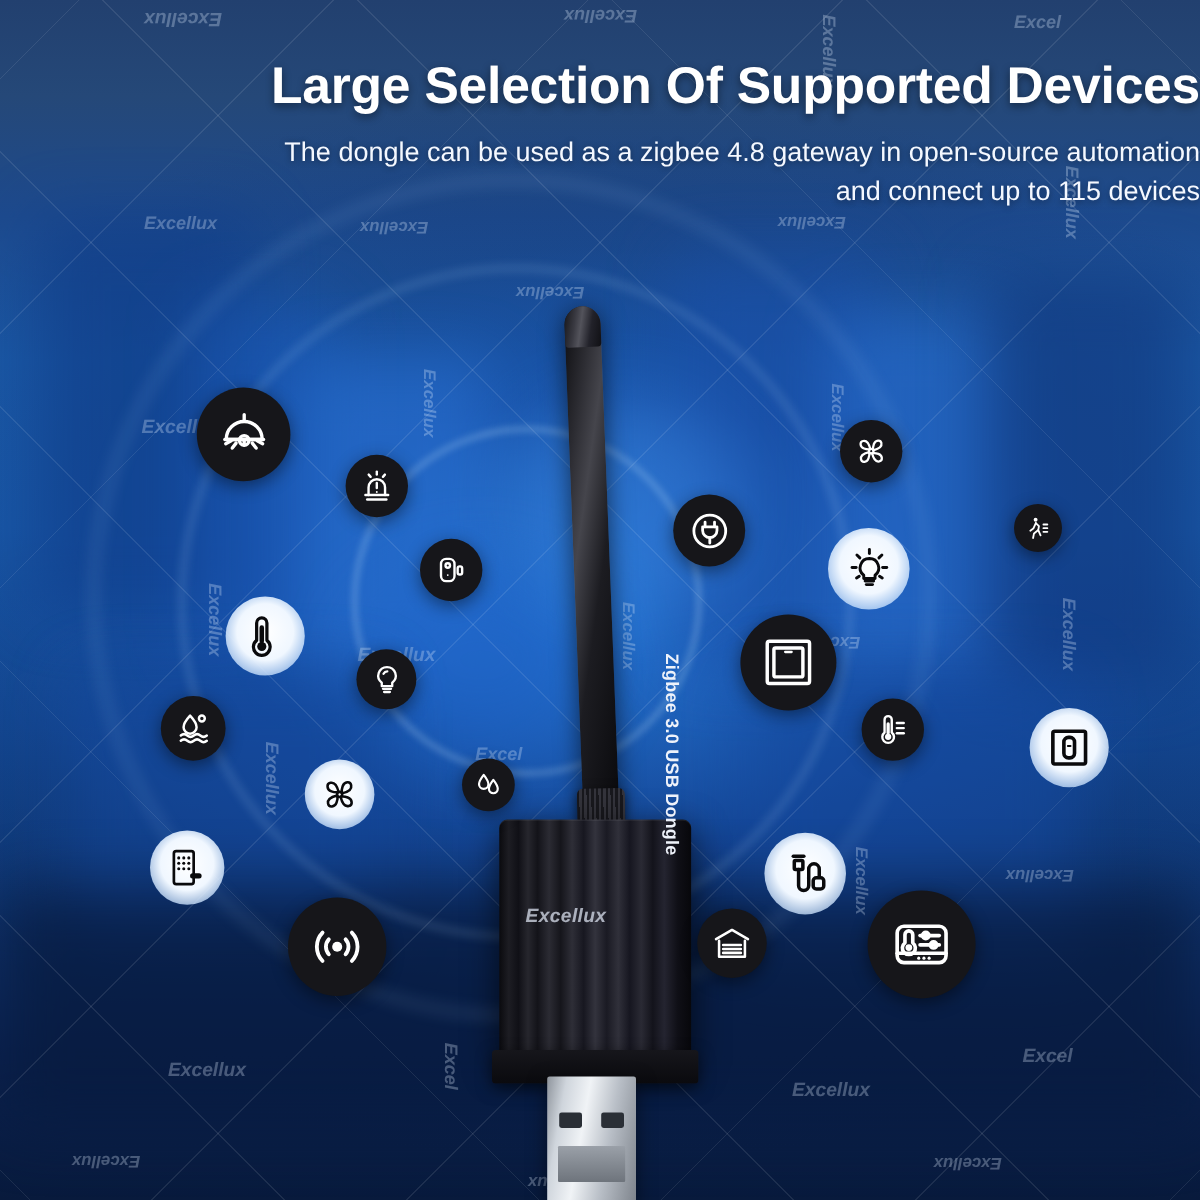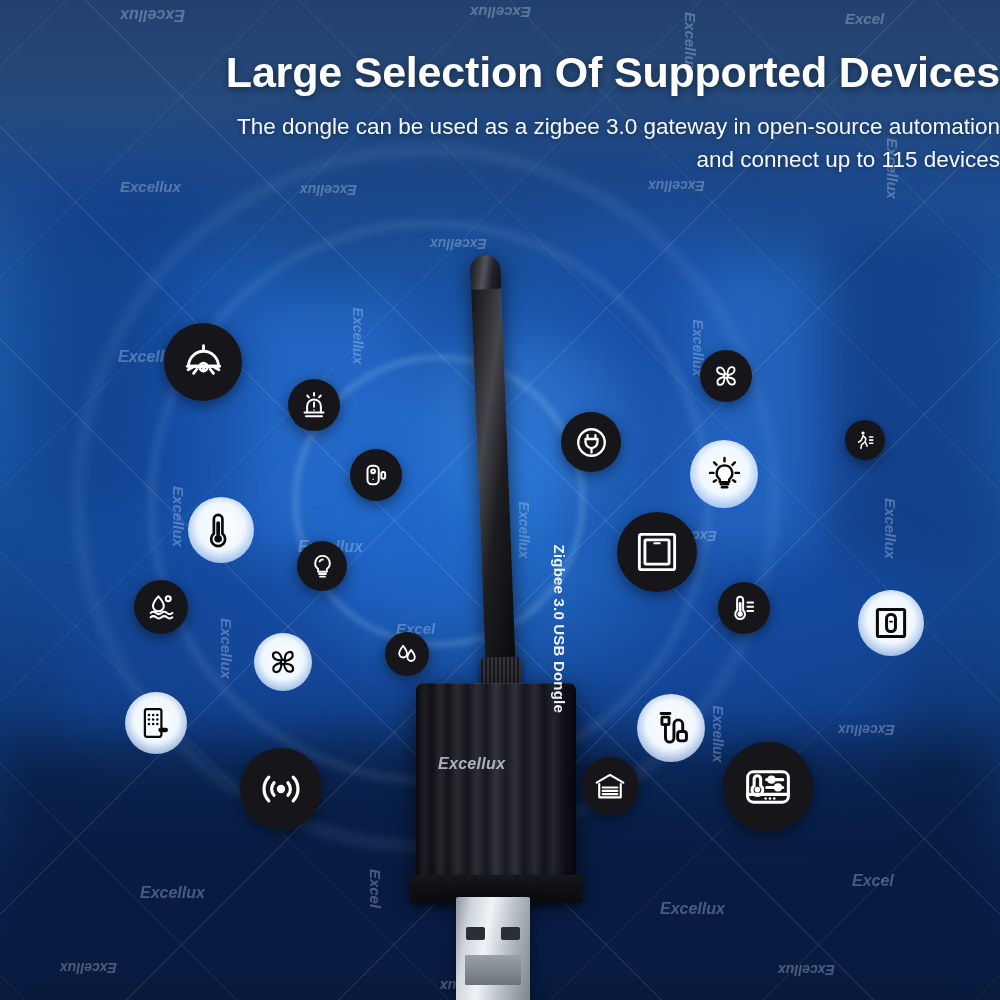--- a/index.html
+++ b/index.html
@@ -226,21 +226,21 @@
       <div class="wm" style="left: 852px; top: 872px; font-size: 16px; transform: rotate(0deg);">Excel</div>
       <div class="wm" style="left: 60px; top: 960px; font-size: 14px; transform: rotate(180deg);">Excellux</div>
       <div class="wm" style="left: 440px; top: 978px; font-size: 14px; transform: rotate(180deg);">Excellux</div>
       <div class="wm" style="left: 778px; top: 962px; font-size: 14px; transform: rotate(180deg);">Excellux</div>
     </div>
 
 
   <div id="headline-block">
     <div id="page-title">Large Selection Of Supported Devices</div>
     <div id="subtitle">
-      <div class="sub-line">The dongle can be used as a zigbee 3.0 gateway in open-source automation</div>
+      <div class="sub-line">The dongle can be used as a zigbee 4.8 gateway in open-source automation</div>
       <div class="sub-line">and connect up to 115 devices</div>
     </div>
   </div>
 
   <div id="badge-layer">
       <div class="badge dark" title="Ceiling Light" style="left: 164px; top: 323px; width: 78px; height: 78px;">
         <svg viewBox="0 0 24 24" width="45" height="45" stroke-width="1.5" stroke-linecap="round" stroke-linejoin="round" style="color: rgb(255, 255, 255);">
       <path d="M12 3v2"></path>
           <path d="M4 14a8 8 0 0 1 16 0z"></path>
           <path d="M3.4 14h17.2"></path>

